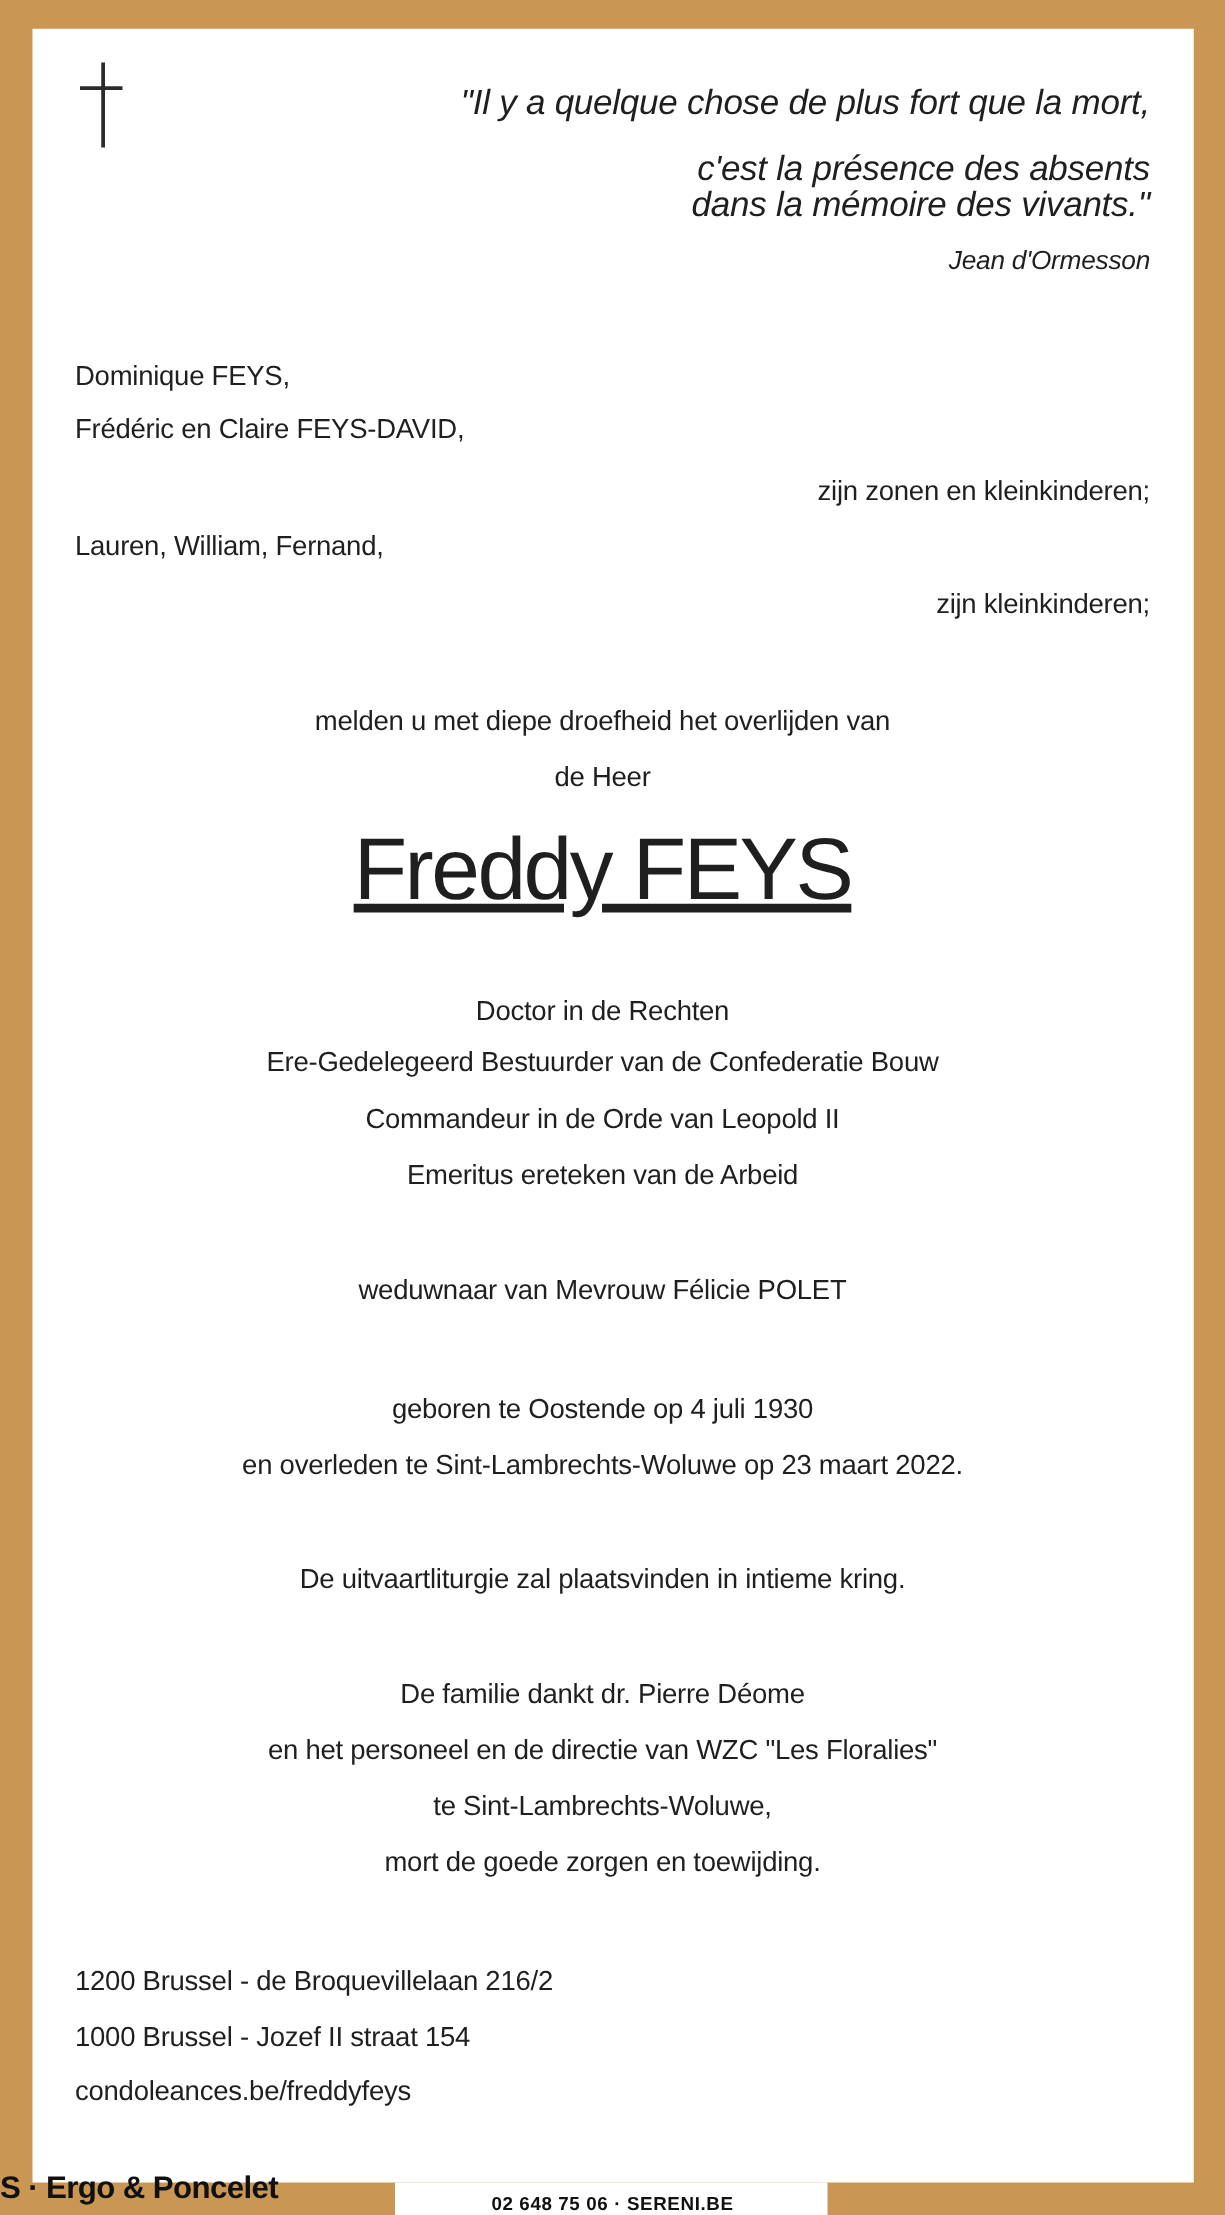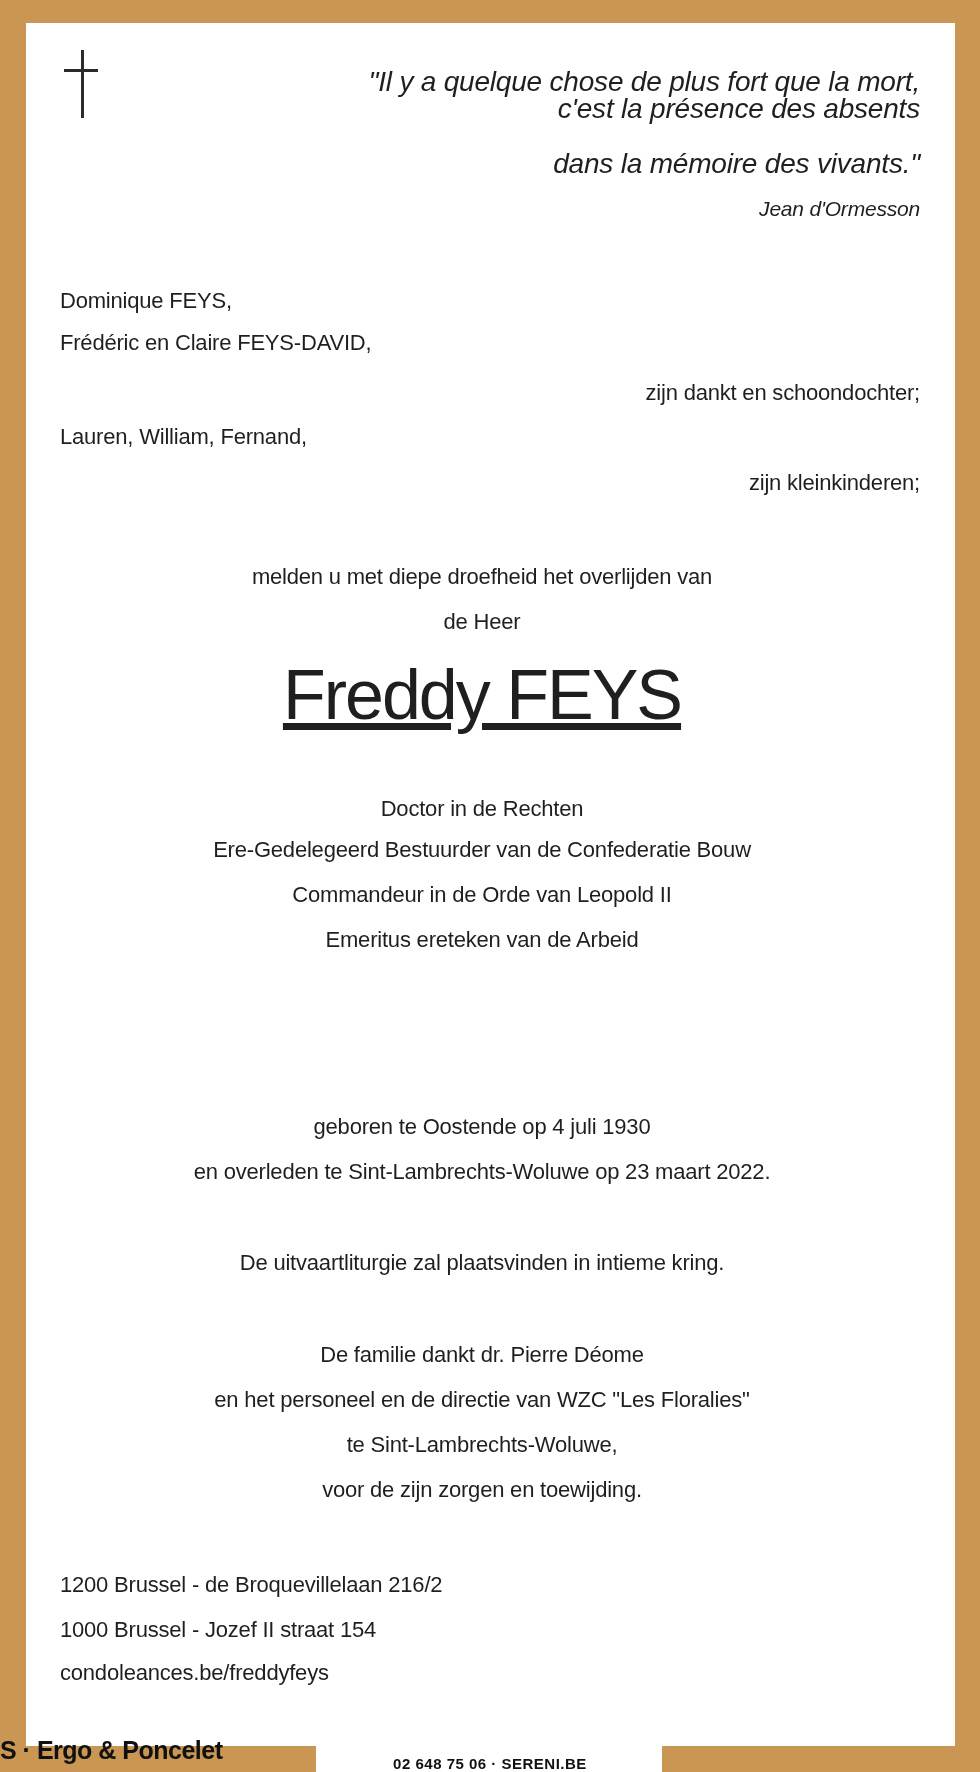--- a/index.html
+++ b/index.html
@@ -92,50 +92,51 @@
 
   <div class="sheet"></div>
   <div class="notch"></div>
 
   <div class="cross">
     <span class="vbar"></span>
     <span class="hbar"></span>
   </div>
 
   <div class="line quote align-right" style="top:60px">"Il y a quelque chose de plus fort que la mort,</div>
-  <div class="line quote align-right" style="top:87px">c'est la présence des absents</div>
+  <div class="line quote align-right" style="top:113px">c'est la présence des absents</div>
   <div class="line quote align-right" style="top:142px">dans la mémoire des vivants."</div>
   <div class="line attribution align-right" style="top:194px">Jean d'Ormesson</div>
 
   <div class="line align-left" style="top:279px">Dominique FEYS,</div>
   <div class="line align-left" style="top:321px">Frédéric en Claire FEYS-DAVID,</div>
-  <div class="line align-right" style="top:371px">zijn dankt en schoondochter;</div>
+  <div class="line align-right" style="top:371px">zijn zonen en kleinkinderen;</div>
   <div class="line align-left" style="top:415px">Lauren, William, Fernand,</div>
   <div class="line align-right" style="top:461px">zijn kleinkinderen;</div>
 
   <div class="line align-center" style="top:555px">melden u met diepe droefheid het overlijden van</div>
   <div class="line align-center" style="top:600px">de Heer</div>
 
   <div class="line align-center deceased-name" style="top:655px">Freddy FEYS</div>
 
   <div class="line align-center" style="top:787px">Doctor in de Rechten</div>
   <div class="line align-center" style="top:828px">Ere-Gedelegeerd Bestuurder van de Confederatie Bouw</div>
   <div class="line align-center" style="top:873px">Commandeur in de Orde van Leopold II</div>
   <div class="line align-center" style="top:918px">Emeritus ereteken van de Arbeid</div>
 
+  <div class="line align-center" style="top:1010px">weduwnaar van Mevrouw Félicie POLET</div>
 
   <div class="line align-center" style="top:1105px">geboren te Oostende op 4 juli 1930</div>
   <div class="line align-center" style="top:1150px">en overleden te Sint-Lambrechts-Woluwe op 23 maart 2022.</div>
 
   <div class="line align-center" style="top:1241px">De uitvaartliturgie zal plaatsvinden in intieme kring.</div>
 
   <div class="line align-center" style="top:1333px">De familie dankt dr. Pierre Déome</div>
   <div class="line align-center" style="top:1378px">en het personeel en de directie van WZC "Les Floralies"</div>
   <div class="line align-center" style="top:1423px">te Sint-Lambrechts-Woluwe,</div>
-  <div class="line align-center" style="top:1468px">voor de zijn zorgen en toewijding.</div>
+  <div class="line align-center" style="top:1468px">mort de goede zorgen en toewijding.</div>
 
   <div class="line align-left" style="top:1563px">1200 Brussel - de Broquevillelaan 216/2</div>
   <div class="line align-left" style="top:1608px">1000 Brussel - Jozef II straat 154</div>
   <div class="line align-left" style="top:1651px">condoleances.be/freddyfeys</div>
 
   <div class="footer-logo">S · Ergo &amp; Poncelet</div>
   <div class="footer-phone">02 648 75 06 · SERENI.BE</div>
 
 </div>
 

